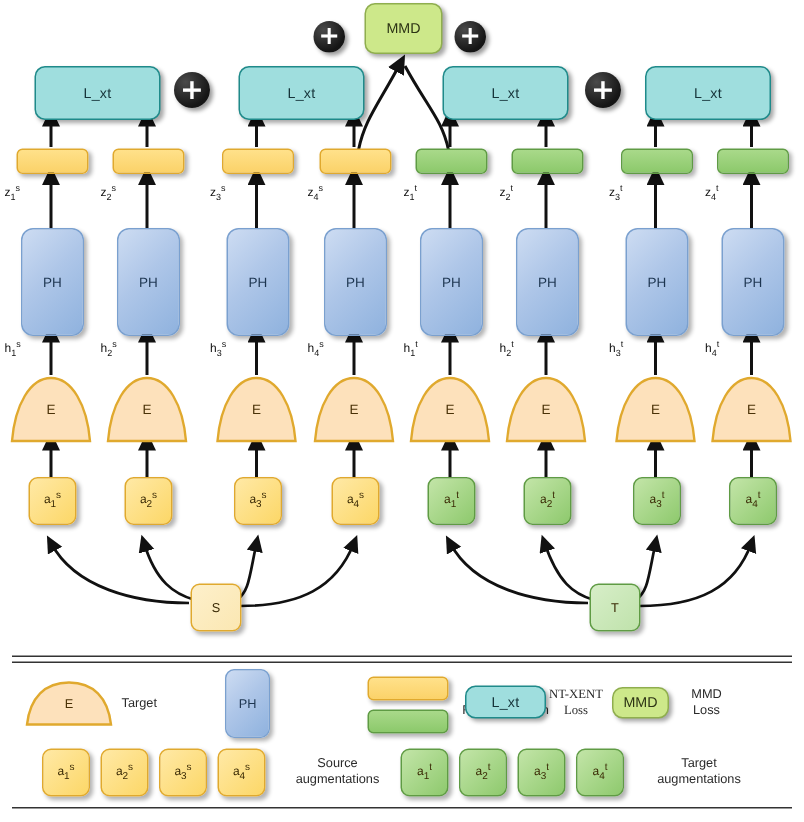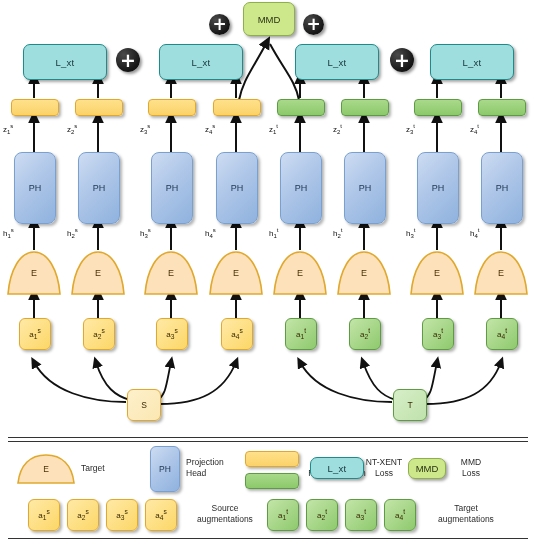--- a/index.html
+++ b/index.html
@@ -333,36 +333,32 @@
       <path d="M2,30 C4,12 14,2 30,2 C46,2 56,12 58,30 Z" fill="#fde1bb" stroke="#e0a92e" stroke-width="1.6"></path>
     </svg>
     <div class="abs" style="left:8px;top:16px;width:60px;height:32px;display:flex;align-items:center;justify-content:center;font-size:8.5px;color:#4a3207;">
       <span>E</span>
     </div>
     <div class="legtext left" style="left:73px;top:26px;width:60px;">Target</div>
 
     <div class="abs legph" style="left:142px;top:9px;">
       <span>PH</span>
     </div>
-    <div class="legtext left" style="left:178px;top:20px;width:58px;">
-      <span>Projection</span><br>
-      <span>Head</span>
-    </div>
 
     <div class="abs legvec src" style="left:237px;top:14px;"></div>
     <div class="abs legvec tgt" style="left:237px;top:36px;"></div>
     <div class="legtext" style="left:292px;top:20px;width:74px;">
       <span>Vector</span><br>
       <span>Representation</span>
     </div>
 
     <div class="abs lossbox leglosst" style="left:302px;top:20px;">
       <span>L_xt</span>
     </div>
-    <div class="legtext" style="left:352px;top:20px;width:48px;">
+    <div class="legtext" style="left:352px;top:20px;width:48px;font-family:Liberation Serif, serif;">
       <span>NT-XENT</span><br>
       <span>Loss</span>
     </div>
 
     <div class="abs mmdbox legmmd" style="left:400px;top:21px;">
       <span>MMD</span>
     </div>
     <div class="legtext" style="left:442px;top:20px;width:42px;">
       <span>MMD</span><br>
       <span>Loss</span>

